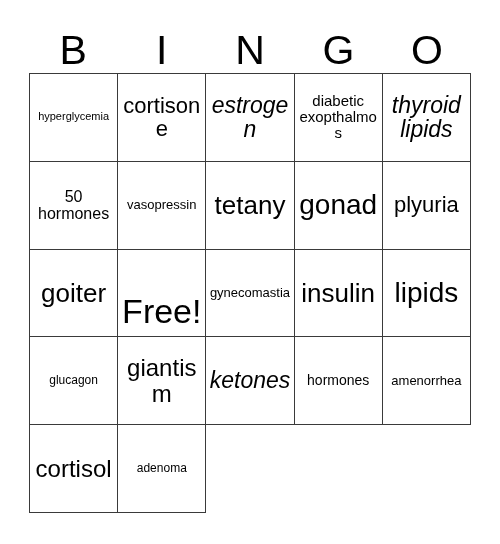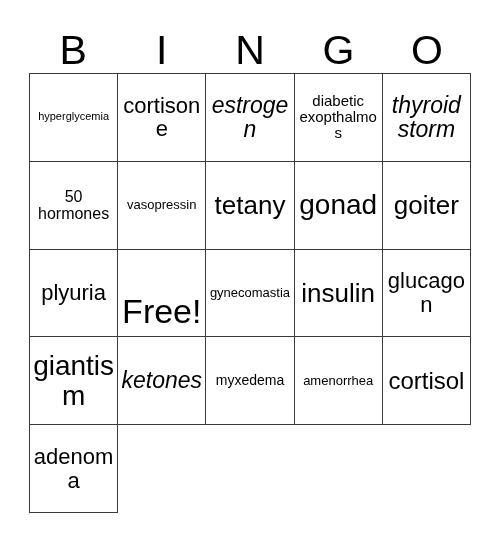--- a/index.html
+++ b/index.html
@@ -79,22 +79,22 @@
     word-wrap: break-word;
     color: #000000;
   }
 
   
   .fs-xxs  { font-size: 11px; }
   .fs-xs   { font-size: 13px; }
   .fs-s    { font-size: 14px; }
   .fs-sm   { font-size: 15px; }
   .fs-m    { font-size: 16px; }
-  .fs-ml   { font-size: 22px; }
-  .fs-l    { font-size: 28px; }
+  .fs-ml   { font-size: 12px; }
+  .fs-l    { font-size: 24px; }
   .fs-xl   { font-size: 22px; }
   .fs-xxl  { font-size: 23px; font-style: italic; }
   .fs-h1   { font-size: 24px; }
   .fs-h2   { font-size: 26px; }
   .fs-h3   { font-size: 28px; }
   .fs-free { font-size: 34px; margin-top: 36px; }
 </style>
 </head>
 <body>
 
@@ -117,62 +117,65 @@
       <span class="cell-text fs-xl">cortisone</span>
     </div>
     <div class="cell">
       <span class="cell-text fs-xxl">estrogen</span>
     </div>
     <div class="cell">
       <span class="cell-text fs-sm">diabetic exopthalmos</span>
     </div>
 
     <div class="cell">
-      <span class="cell-text fs-xxl">thyroid storm</span>
+      <span class="cell-text fs-xxl">thyroid lipids</span>
     </div>
     <div class="cell">
       <span class="cell-text fs-m">50 hormones</span>
     </div>
     <div class="cell">
       <span class="cell-text fs-xs">vasopressin</span>
     </div>
     <div class="cell">
       <span class="cell-text fs-h2">tetany</span>
     </div>
     <div class="cell">
       <span class="cell-text fs-h3">gonad</span>
     </div>
 
     <div class="cell">
-      <span class="cell-text fs-h2">goiter</span>
+      <span class="cell-text fs-xl">plyuria</span>
     </div>
     <div class="cell">
-      <span class="cell-text fs-xl">plyuria</span>
+      <span class="cell-text fs-h2">goiter</span>
     </div>
     <div class="cell">
       <span class="cell-text fs-free">Free!</span>
     </div>
     <div class="cell">
       <span class="cell-text fs-xs">gynecomastia</span>
     </div>
     <div class="cell">
       <span class="cell-text fs-h2">insulin</span>
     </div>
 
     <div class="cell">
+      <span class="cell-text fs-h3">lipids</span>
+    </div>
+    <div class="cell">
       <span class="cell-text fs-ml">glucagon</span>
     </div>
     <div class="cell">
       <span class="cell-text fs-l">giantism</span>
     </div>
     <div class="cell">
       <span class="cell-text fs-xxl">ketones</span>
     </div>
     <div class="cell">
-      <span class="cell-text fs-s">myxedema</span>
+      <span class="cell-text fs-s">hormones</span>
     </div>
 
     <div class="cell">
       <span class="cell-text fs-xs">amenorrhea</span>
     </div>
     <div class="cell">
       <span class="cell-text fs-h1">cortisol</span>
     </div>
     <div class="cell">
       <span class="cell-text fs-ml">adenoma</span>

